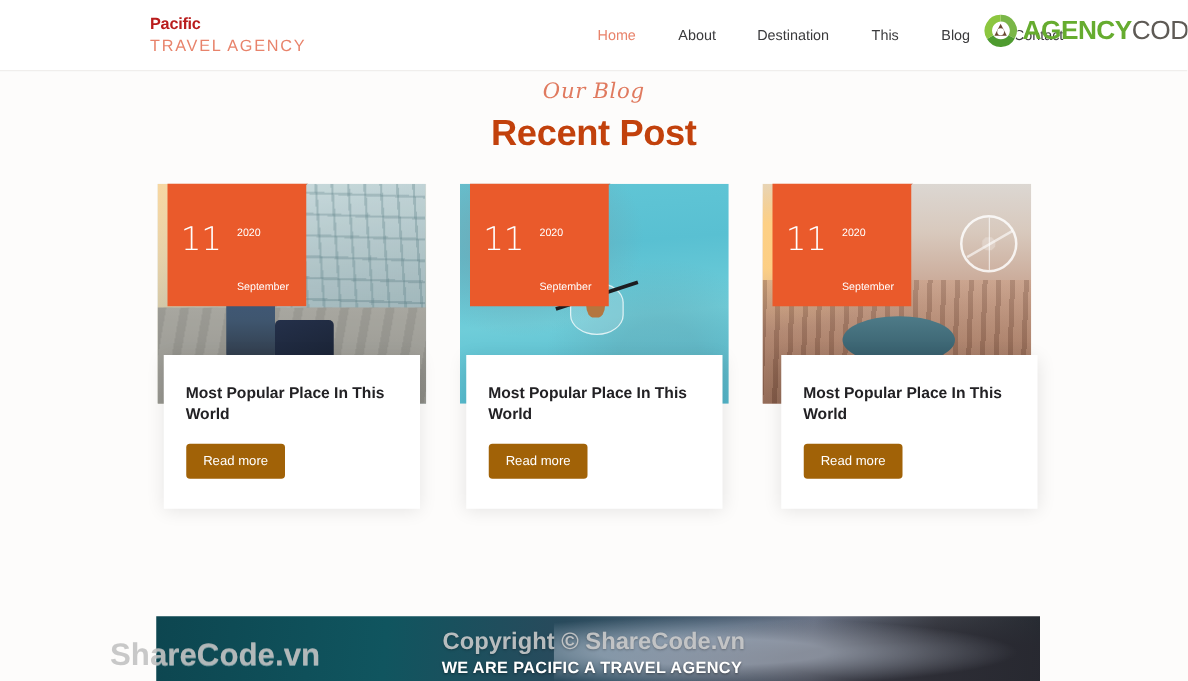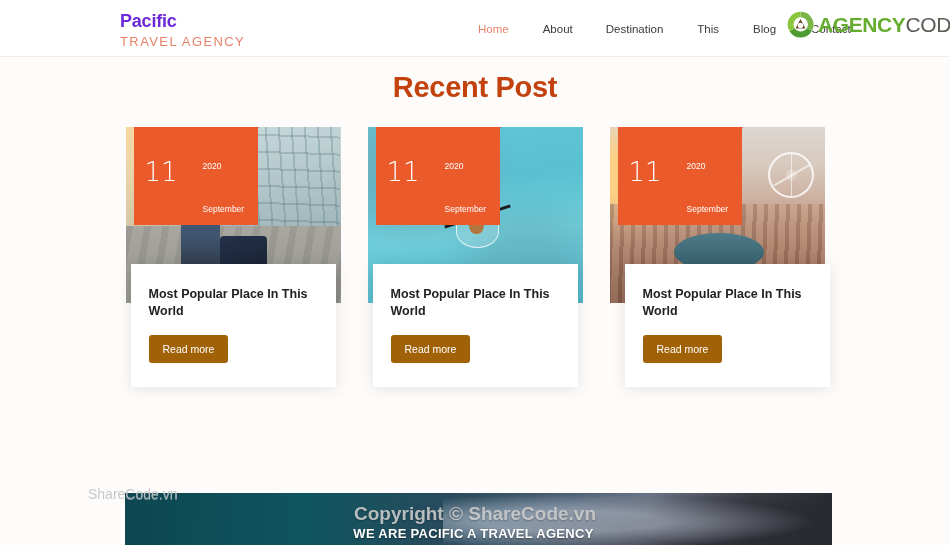--- a/index.html
+++ b/index.html
@@ -26,23 +26,23 @@
     position: relative;
   }
 
   .brand {
     position: absolute;
     left: 120px;
     top: 12px;
     line-height: 1;
   }
   .brand-name {
-    font-size: 18px;
-    font-weight: bold;
-    color: #6d28d9;
+    font-size: 13px;
+    font-weight: bold;
+    color: #b91c1c;
     letter-spacing: -0.2px;
   }
   .brand-sub {
     margin-top: 5px;
     font-size: 13px;
     font-weight: normal;
     color: #e8836b;
     letter-spacing: 1.4px;
   }
 
@@ -209,21 +209,21 @@
 
   
   .date-badge {
     position: absolute;
     left: 8px;
     top: -6px;
     background: #ea5a2b;
     padding: 8px 14px 9px 11px;
     display: flex;
     align-items: center;
-    gap: 25px;
+    gap: 12px;
     z-index: 6;
   }
   .date-badge::after {
     content:"";
     position:absolute;
     right:-7px; top:0;
     border-top: 0 solid transparent;
     border-bottom: 7px solid transparent;
     border-left: 7px solid #b63f1c;
   }
@@ -318,23 +318,23 @@
     font-weight: bold;
     letter-spacing: -0.4px;
     white-space: nowrap;
   }
   .wm-share { color:#66ac2f; }
   .wm-code  { color:#5e5a55; font-weight: normal; }
   .wm-vn    { color:#5e5a55; font-weight: normal; font-size: 18px; }
 
   .wm-bottom-left {
     position:absolute;
-    left: 88px; top: 486px;
-    font-size: 14px;
-    font-weight: normal;
+    left: 88px; top: 510px;
+    font-size: 25px;
+    font-weight: bold;
     color: rgba(190,190,190,0.85);
     text-shadow: 0 1px 0 rgba(255,255,255,0.4);
     z-index: 40;
     pointer-events:none;
     white-space:nowrap;
   }
 
   .wm-copyright {
     position:absolute;
     left:0; right:0; top: 503px;
@@ -362,20 +362,21 @@
     <a class="nav-link" href="#">About</a>
     <a class="nav-link" href="#">Destination</a>
     <a class="nav-link" href="#">This</a>
     <a class="nav-link" href="#">Blog</a>
     <a class="nav-link" href="#">Contact</a>
   </nav>
 
 </header>
 
 <div class="section-head">
+  <div class="script-label">Our Blog</div>
   <h1 class="section-title">Recent Post</h1>
 </div>
 
 <div class="cards">
 
   <article class="post-card">
     <div class="card-media">
       <div class="photo-airport">
         <div class="traveler"></div>
         <div class="suitcase"></div>

